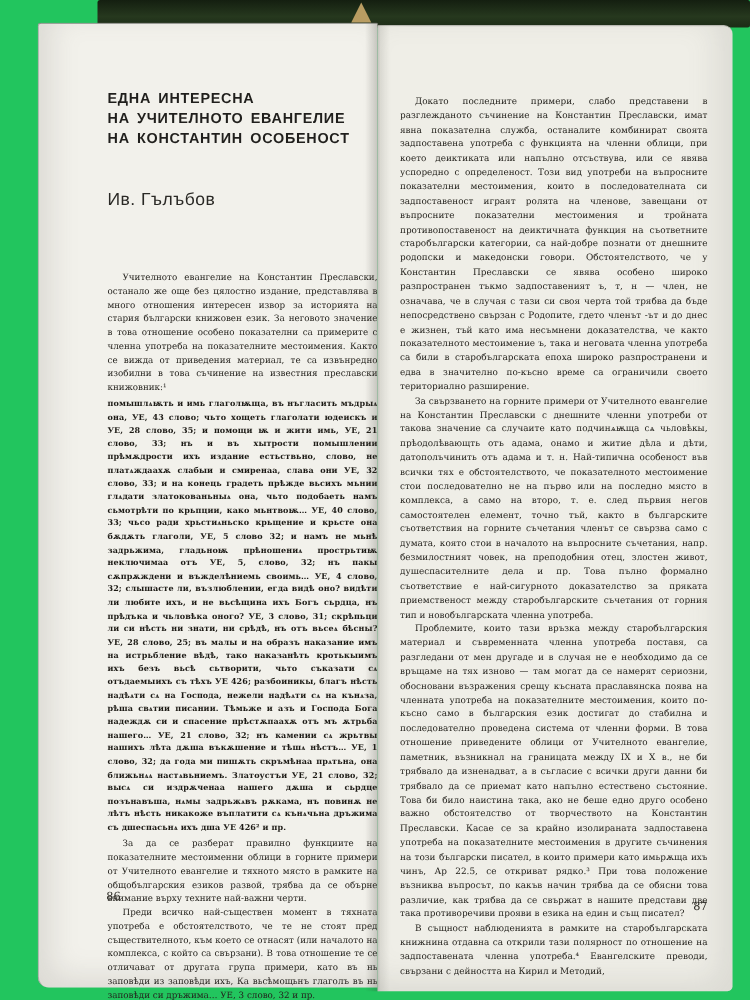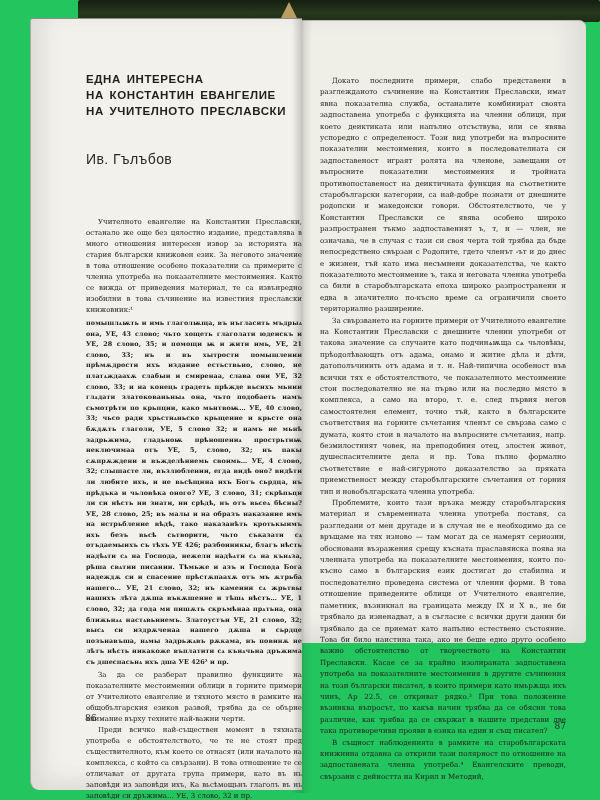--- a/index.html
+++ b/index.html
@@ -11,21 +11,21 @@
               border-radius:2px;}
   .bookmark-tri{position:absolute;left:281px;top:2px;width:0;height:0;
                 border-left:8px solid transparent;border-right:8px solid transparent;
                 border-bottom:16px solid #b99d62;}
   
   .page{position:absolute;box-sizing:border-box;}
   .page-left{left:30px;top:18px;width:272px;height:772px;
              background:#f2f1eb;border-top:1px solid #8e8e8a;border-left:1px solid #a9a9a4;
              border-bottom-left-radius:9px;border-top-left-radius:3px;
              box-shadow:inset 10px -8px 22px rgba(120,118,110,0.18);}
-  .page-right{left:302px;top:20px;width:284px;height:623px;
+  .page-right{left:302px;top:20px;width:284px;height:773px;
               background:#efeee7;border-top:1px solid #b9b9b2;
               border-top-right-radius:7px;border-bottom-right-radius:4px;
               box-shadow:inset -12px -8px 24px rgba(120,118,110,0.16);}
   .gutter-shadow{position:absolute;left:292px;top:18px;width:20px;height:775px;
                  background:linear-gradient(to right,rgba(0,0,0,0) 0%,rgba(55,55,48,0.22) 50%,rgba(55,55,48,0.10) 62%,rgba(0,0,0,0) 100%);
                  pointer-events:none;}
   
   .title-block{position:absolute;left:55px;top:52px;width:210px;
                font-family:"Liberation Sans", sans-serif;font-weight:bold;
                font-size:11.5px;line-height:16px;letter-spacing:0.6px;
@@ -48,22 +48,22 @@
 <body>
 
 <div class="scene">
 
   <div class="cover-band"></div>
   <div class="bookmark-tri"></div>
 
   <div class="page page-left">
     <div class="title-block">
       <div>ЕДНА ИНТЕРЕСНА</div>
-      <div>НА КОНСТАНТИН ЕВАНГЕЛИЕ</div>
-      <div>НА УЧИТЕЛНОТО ПРЕСЛАВСКИ</div>
+      <div>НА УЧИТЕЛНОТО ЕВАНГЕЛИЕ</div>
+      <div>НА КОНСТАНТИН ОСОБЕНОСТ</div>
     </div>
     <div class="author">Ив. Гълъбов</div>
 
     <div class="text-col col-left">
       <p class="indent">Учителното евангелие на Константин Преславски, останало же още без цялостно издание, представлява в много отношения интересен извор за историята на стария български книжовен език. За неговото значение в това отношение особено показателни са примерите с членна употреба на показателните местоимения. Както се вижда от приведения материал, те са извънредно изобилни в това съчинение на известния преславски книжовник:¹</p>
       <p class="quote">помышлѧѭть и имь глаголѭща, въ нъгласить мъдрыѧ она, УЕ, 43 слово; чьто хощеть глаголати юдеискъ и УЕ, 28 слово, 35; и помощи ѭ и жити имь, УЕ, 21 слово, 33; нъ и въ хытрости помышлении прѣмѫдрости ихъ издание естьствьно, слово, не платѧждаахѫ слабыи и смиренаа, слава они УЕ, 32 слово, 33; и на конець градеть прѣжде вьсихъ мьнии глѧдати златокованьныѧ она, чьто подобаеть намъ сьмотрѣти по крьпции, како мьнтвоѭ… УЕ, 40 слово, 33; чьсо ради хрьстиѧньско крьщение и крьсте она бѫдѫть глаголи, УЕ, 5 слово 32; и намъ не мьнѣ задрьжима, гладьноѭ прѣношениѧ прострьтиѭ неключимаа отъ УЕ, 5, слово, 32; нъ пакы сѫпрѫждени и въжделѣниемь своимь… УЕ, 4 слово, 32; слышасте ли, възлюблении, егда видѣ оно? видѣти ли любите ихъ, и не вьсѣщина ихъ Богъ сьрдца, нъ прѣдъка и чьловѣка оного? УЕ, 3 слово, 31; скрѣпьци ли си нѣсть ни знати, ни срѣдѣ, нъ отъ вьсеѧ бѣсны? УЕ, 28 слово, 25; въ малы и на образъ наказание имъ на истрьбление вѣдѣ, тако наказанѣть кротькыимъ ихъ безъ вьсѣ сьтворити, чьто съказати сѧ отъдаемыихъ съ тѣхъ УЕ 426; разбоиникы, благъ нѣсть надѣѧти сѧ на Господа, нежели надѣѧти сѧ на кънѧза, рѣша свѧтии писании. Тѣмьже и азъ и Господа Бога надеждѫ си и спасение прѣстѫпаахѫ отъ мъ ѫтрьба нашего… УЕ, 21 слово, 32; нъ камении сѧ жрьтвы нашихъ лѣта дѫша въкѫшение и тѣшѧ нѣстъ… УЕ, 1 слово, 32; да года ми пишѫть скръмѣнаа прѧтьна, она ближьнѧѧ настѧвьниемъ. Златоустъи УЕ, 21 слово, 32; высѧ си издрѫченаа нашего дѫша и сьрдце позънавъша, нѧмы задрьжѧвъ рѫкама, нъ повинѫ не лѣтъ нѣсть никакоже въплатити сѧ кънѧчьна дръжима съ дшеспасьнѧ ихъ дша УЕ 426² и пр.</p>
       <p class="indent">За да се разберат правилно функциите на показателните местоименни облици в горните примери от Учителното евангелие и тяхното място в рамките на общобългарския езиков развой, трябва да се обърне внимание върху техните най-важни черти.</p>
       <p class="indent">Преди всичко най-съществен момент в тяхната употреба е обстоятелството, че те не стоят пред съществителното, към което се отнасят (или началото на комплекса, с който са свързани). В това отношение те се отличават от другата група примери, като въ нь заповѣди из заповѣди ихъ, Ка вьсѣмощьнъ глаголъ въ нь заповѣди си дръжима… УЕ, 3 слово, 32 и пр.</p>
     </div>
 

